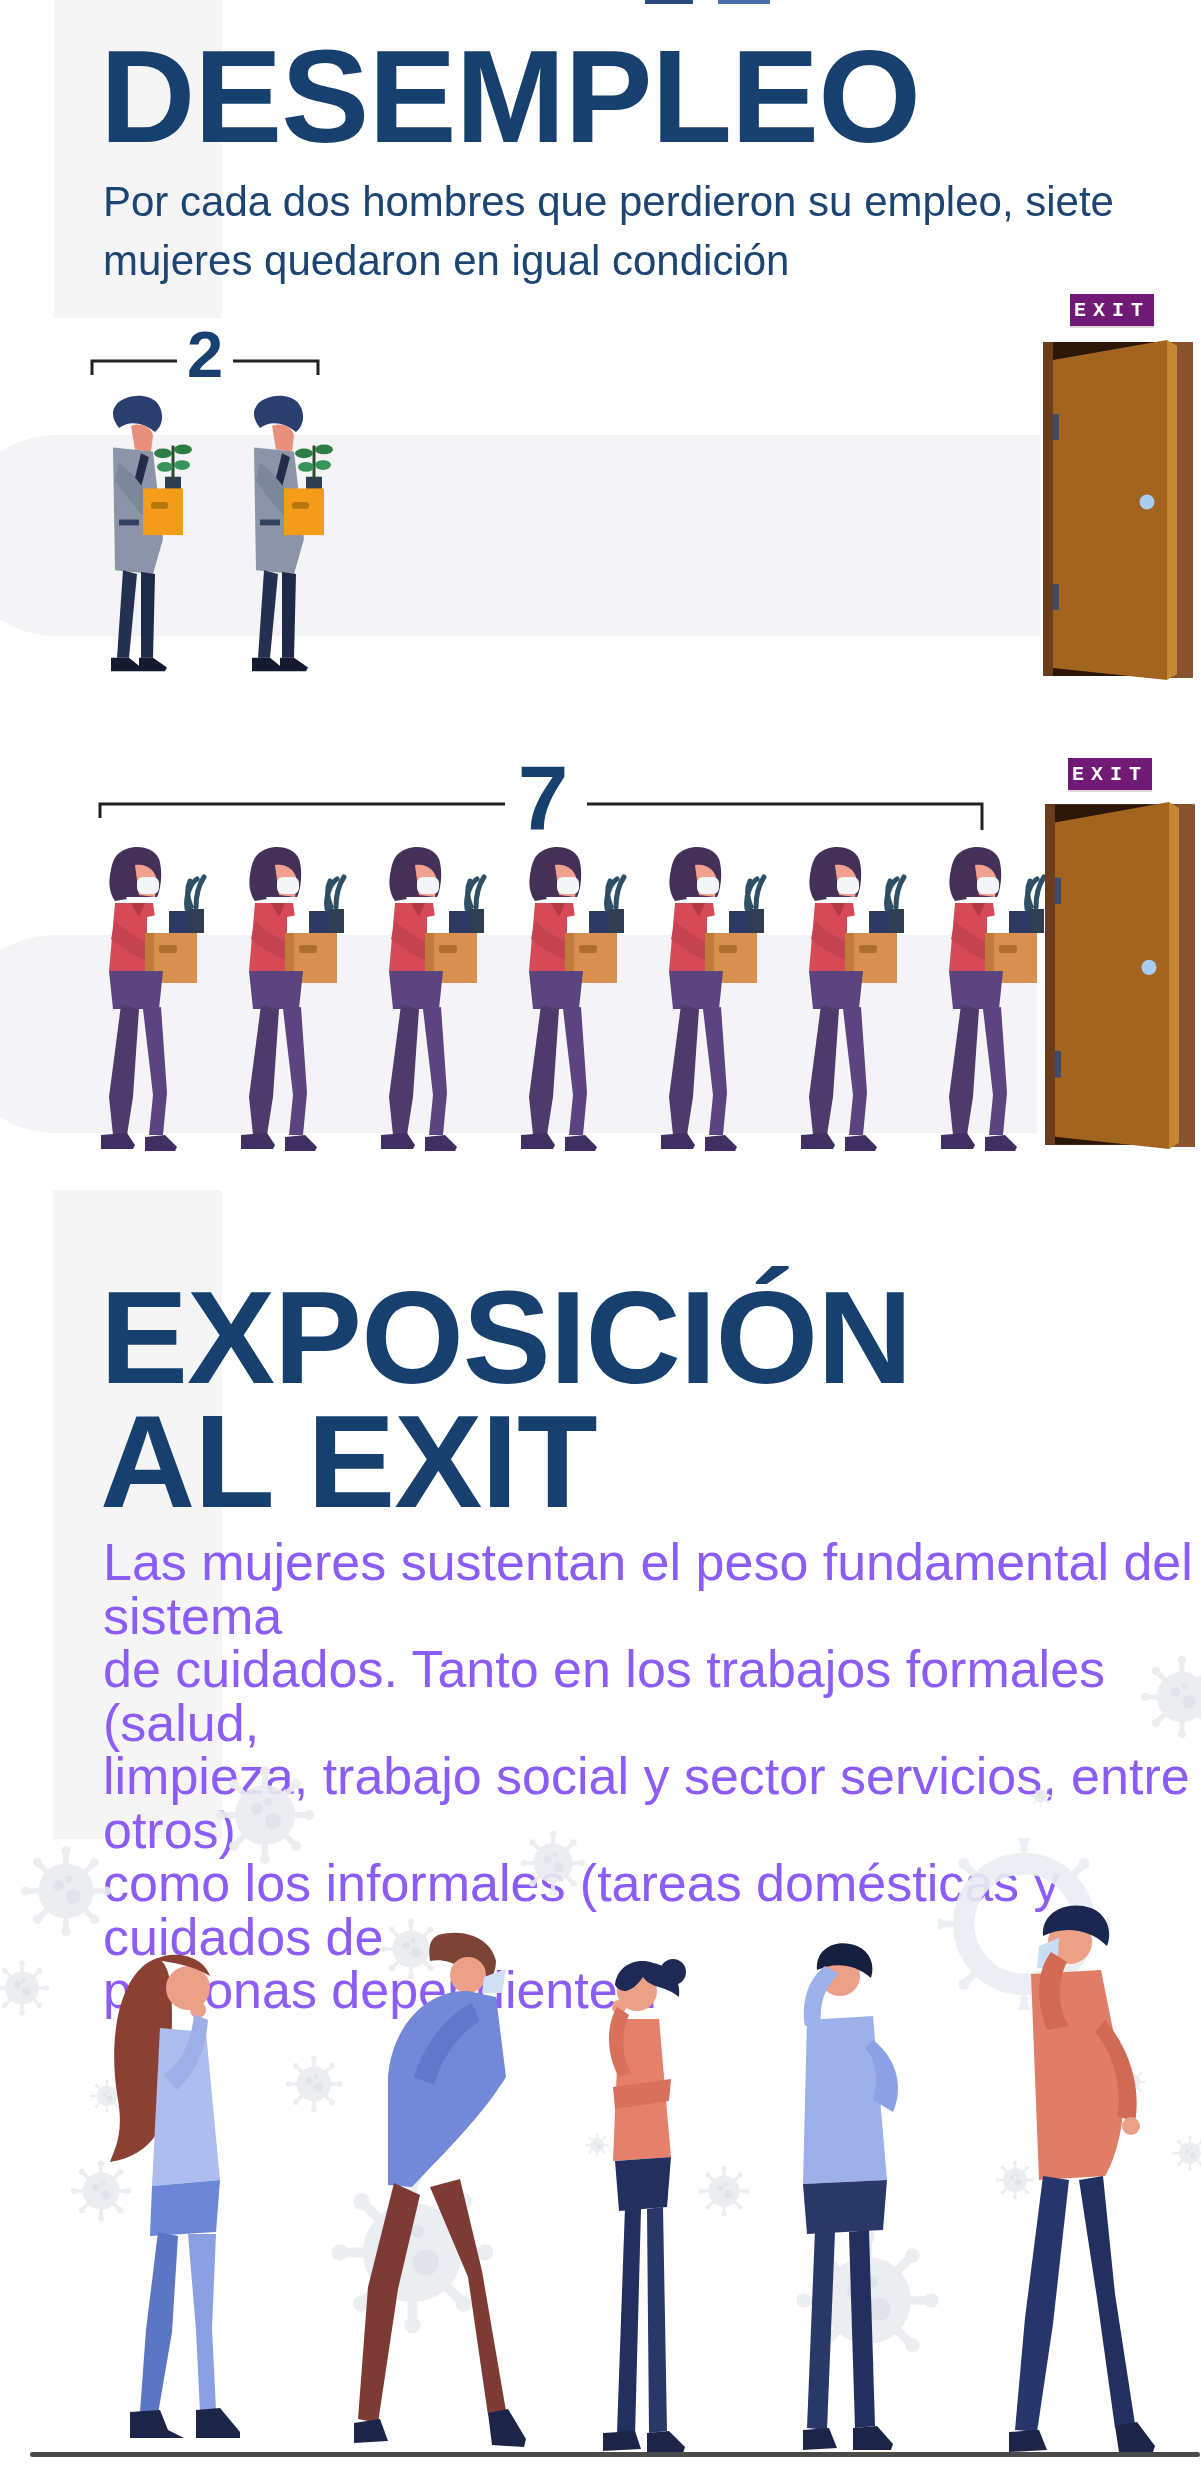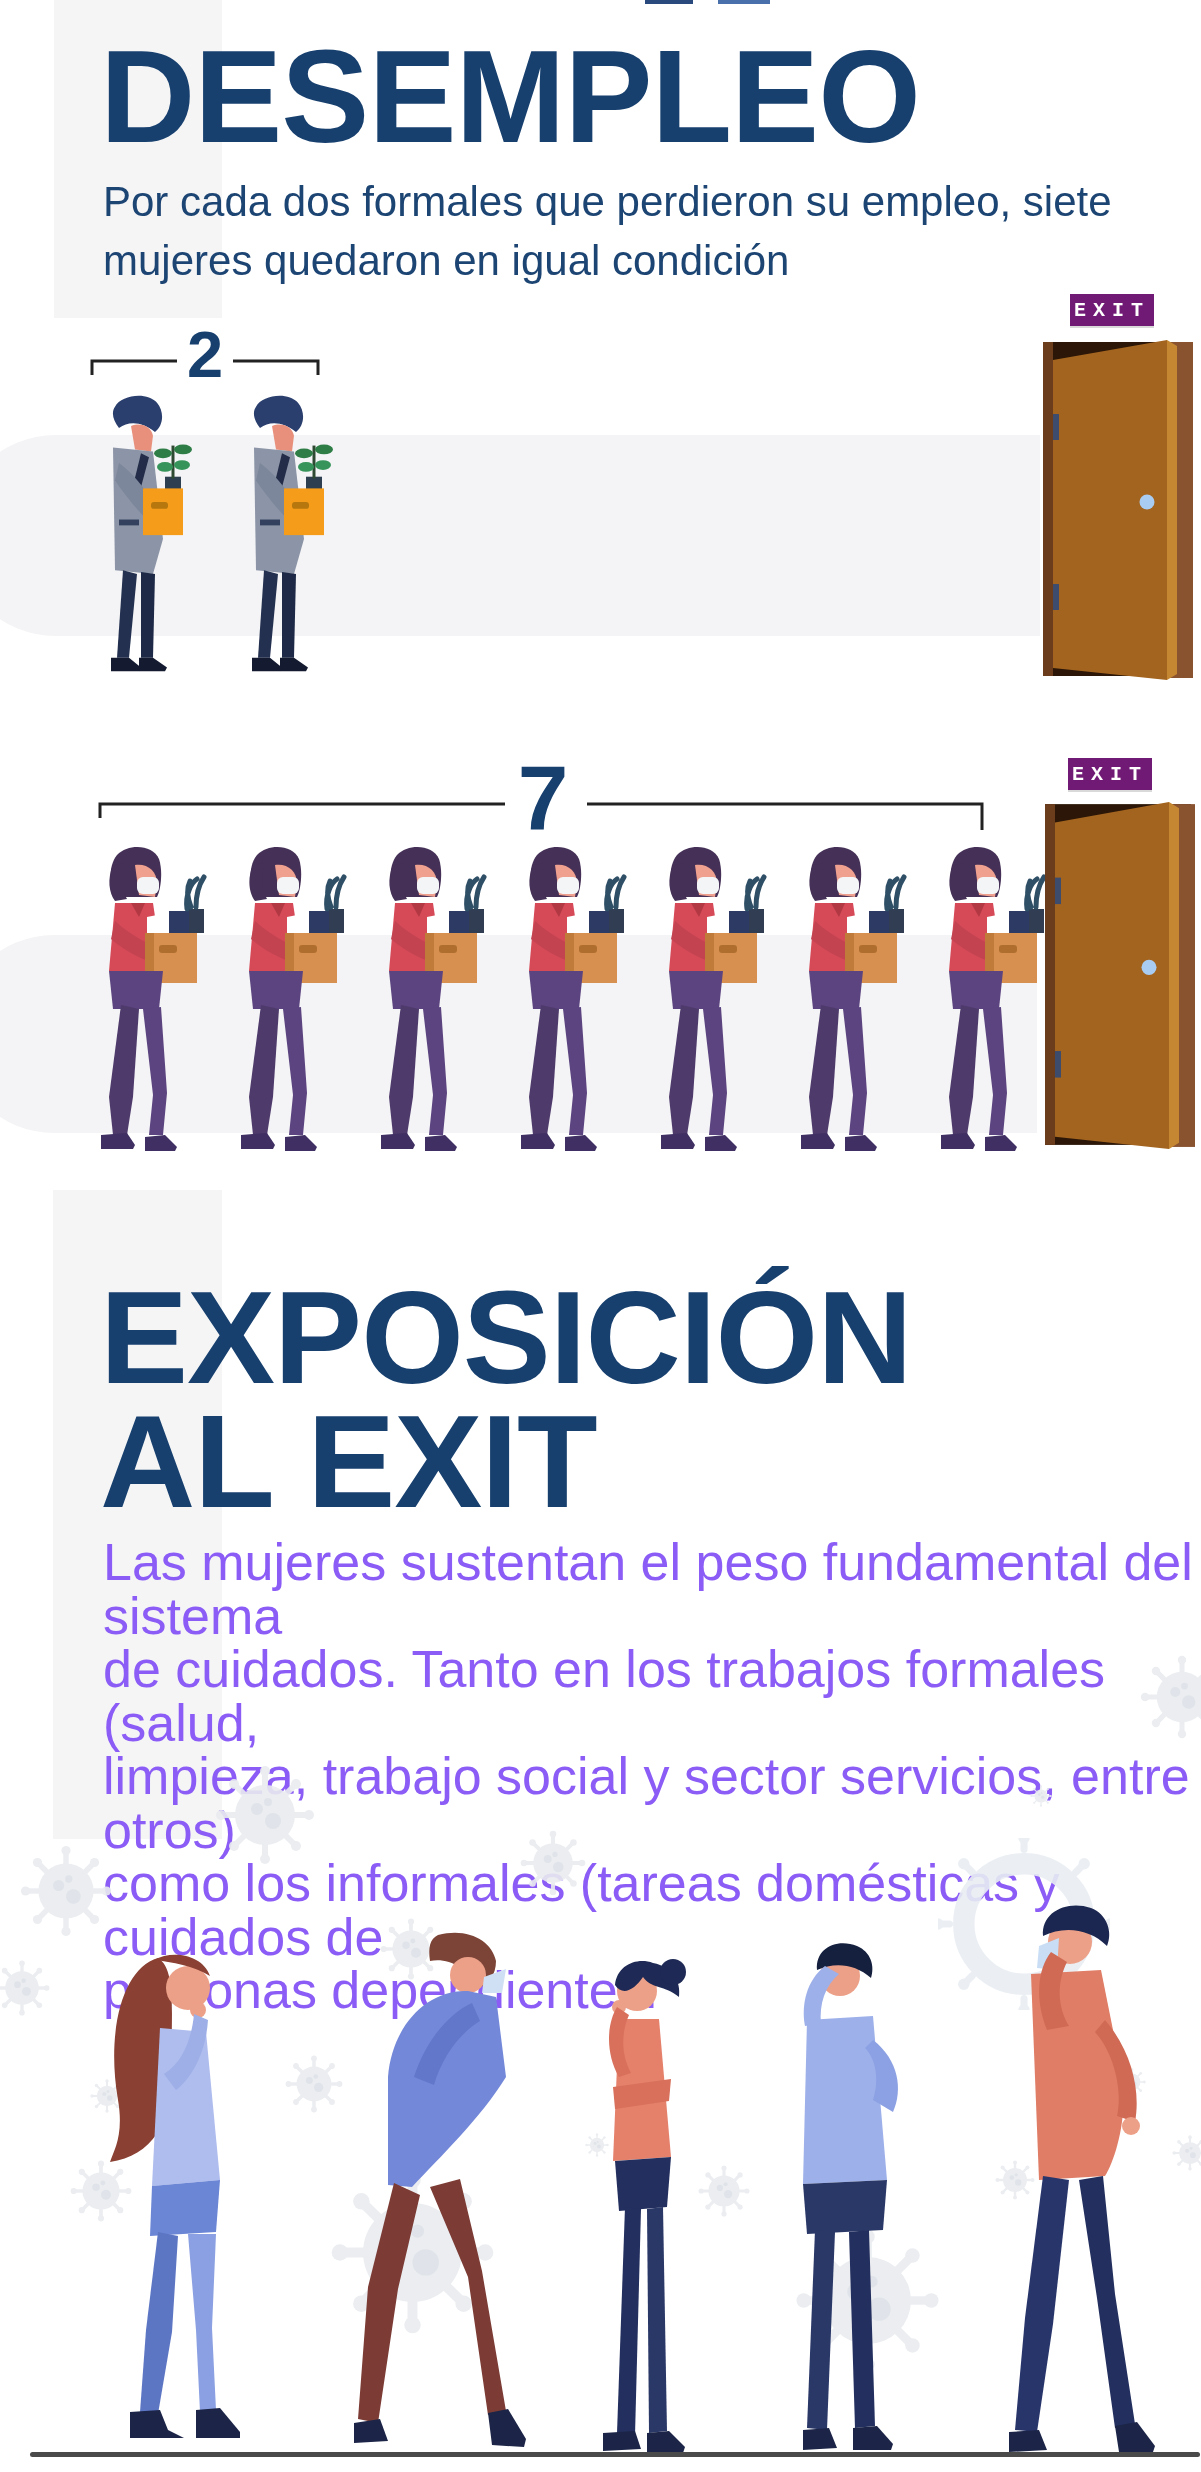--- a/index.html
+++ b/index.html
@@ -135,21 +135,21 @@
       </symbol>
     </defs>
   </svg>
 
   <div class="abs strip" style="left:54px;top:0;width:168px;height:318px;"></div>
   <div class="abs strip" style="left:53px;top:1190px;width:169px;height:649px;"></div>
   <div class="abs" style="left:645px;top:0;width:48px;height:4px;background:#2a4a7e;"></div>
   <div class="abs" style="left:718px;top:0;width:52px;height:4px;background:#4970ab;"></div>
 
   <div class="abs title" style="left:100px;top:35px;">DESEMPLEO</div>
-  <div class="abs subtitle" style="left:103px;top:172px;">Por cada dos formales que perdieron su empleo, siete
+  <div class="abs subtitle" style="left:103px;top:172px;">Por cada dos hombres que perdieron su empleo, siete
 mujeres quedaron en igual condición</div>
 
   <div class="abs pill" style="left:-45px;top:435px;width:1085px;height:201px;border-radius:101px 0 0 101px;"></div>
 
   <svg class="abs" style="left:90px;top:358px;" width="234" height="20" viewBox="0 0 234 20">
     <path d="M2,17 L2,3 L87,3 M143,3 L228,3 L228,17" fill="none" stroke="#222222" stroke-width="3"></path>
   </svg>
   <div class="abs count" style="left:168px;top:322px;width:74px;font-size:65px;">2</div>
 
   <div class="abs" style="left:85px;top:393px;display:flex;gap:31px;">

